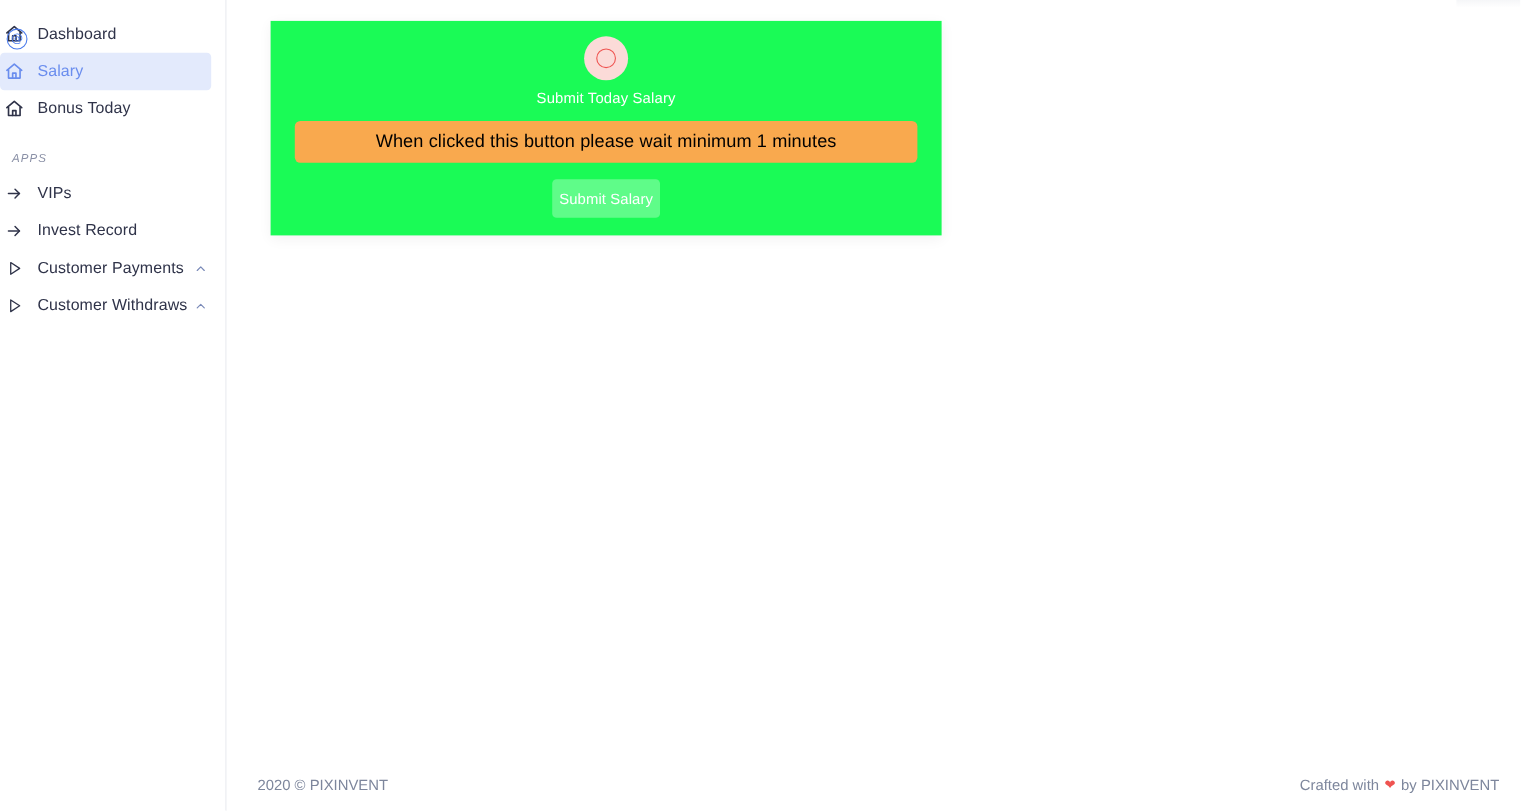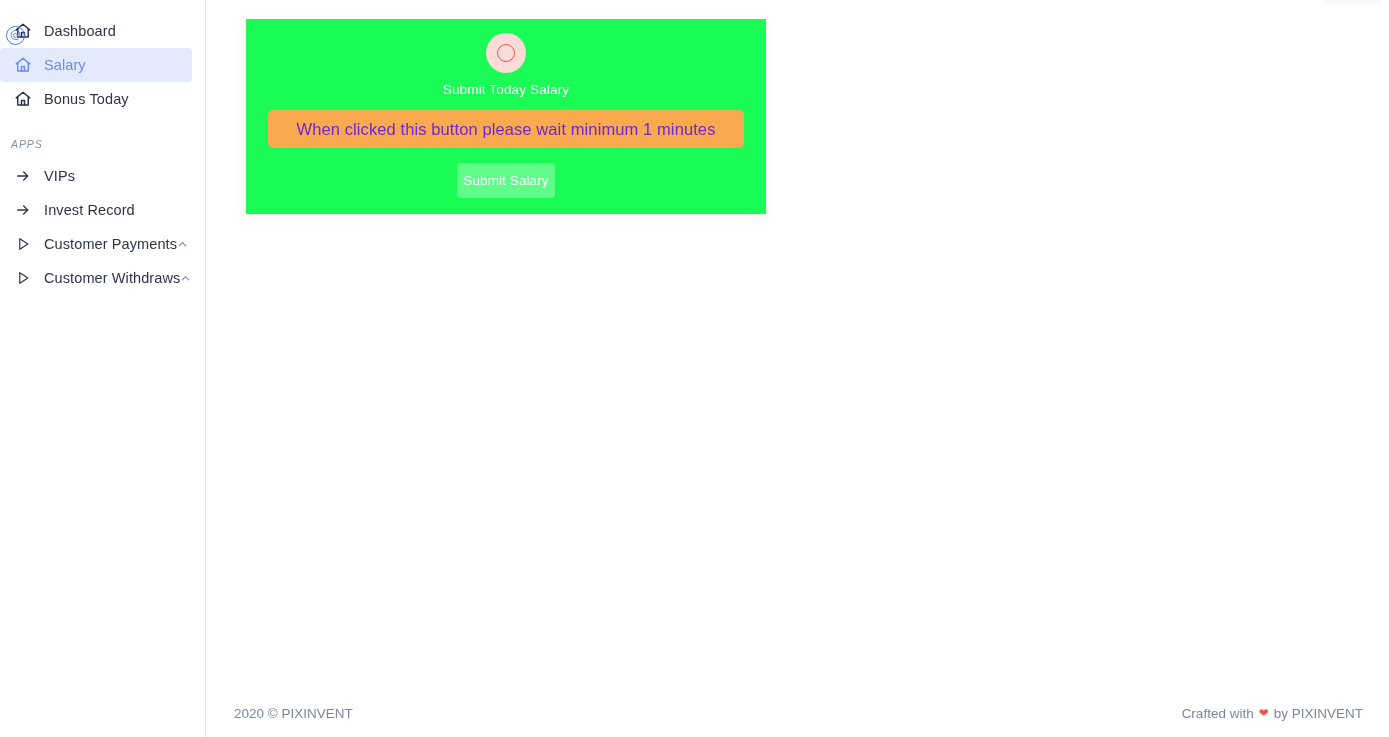--- a/index.html
+++ b/index.html
@@ -31,21 +31,20 @@
   }
 
   .nav-list { list-style: none; }
 
   .nav-item {
     position: relative;
     display: flex;
     align-items: center;
     height: 34px;
     margin: 0 13px 0 0;
-    padding-left: 10px;
     border-radius: 4px;
     cursor: pointer;
     color: #2f3349;
     font-size: 14.5px;
     letter-spacing: .1px;
   }
   .nav-item + .nav-item { margin-top: 0; }
 
   .nav-item.active {
     background: #e3eafc;
@@ -108,21 +107,21 @@
     background: #ffffff;
   }
 
   #content {
     padding: 19px 0 0 40px;
   }
 
   
   .salary-card {
     position: relative;
-    width: 520px;
+    width: 610px;
     background: #1afb56;
     padding: 14px 22px 16px 22px;
     box-shadow: 0 3px 12px rgba(0,0,0,.055);
   }
 
   .card-top {
     display: flex;
     flex-direction: column;
     align-items: center;
   }
@@ -152,21 +151,21 @@
 
   .warn-banner {
     margin-top: 13px;
     width: 100%;
     height: 38px;
     background: #f9a94e;
     border-radius: 5px;
     display: flex;
     align-items: center;
     justify-content: center;
-    color: #6d28d9;
+    color: #000000;
     font-size: 16.5px;
     letter-spacing: .1px;
     cursor: pointer;
     border: none;
   }
 
   .submit-row {
     margin-top: 15px;
     display: flex;
     justify-content: center;

